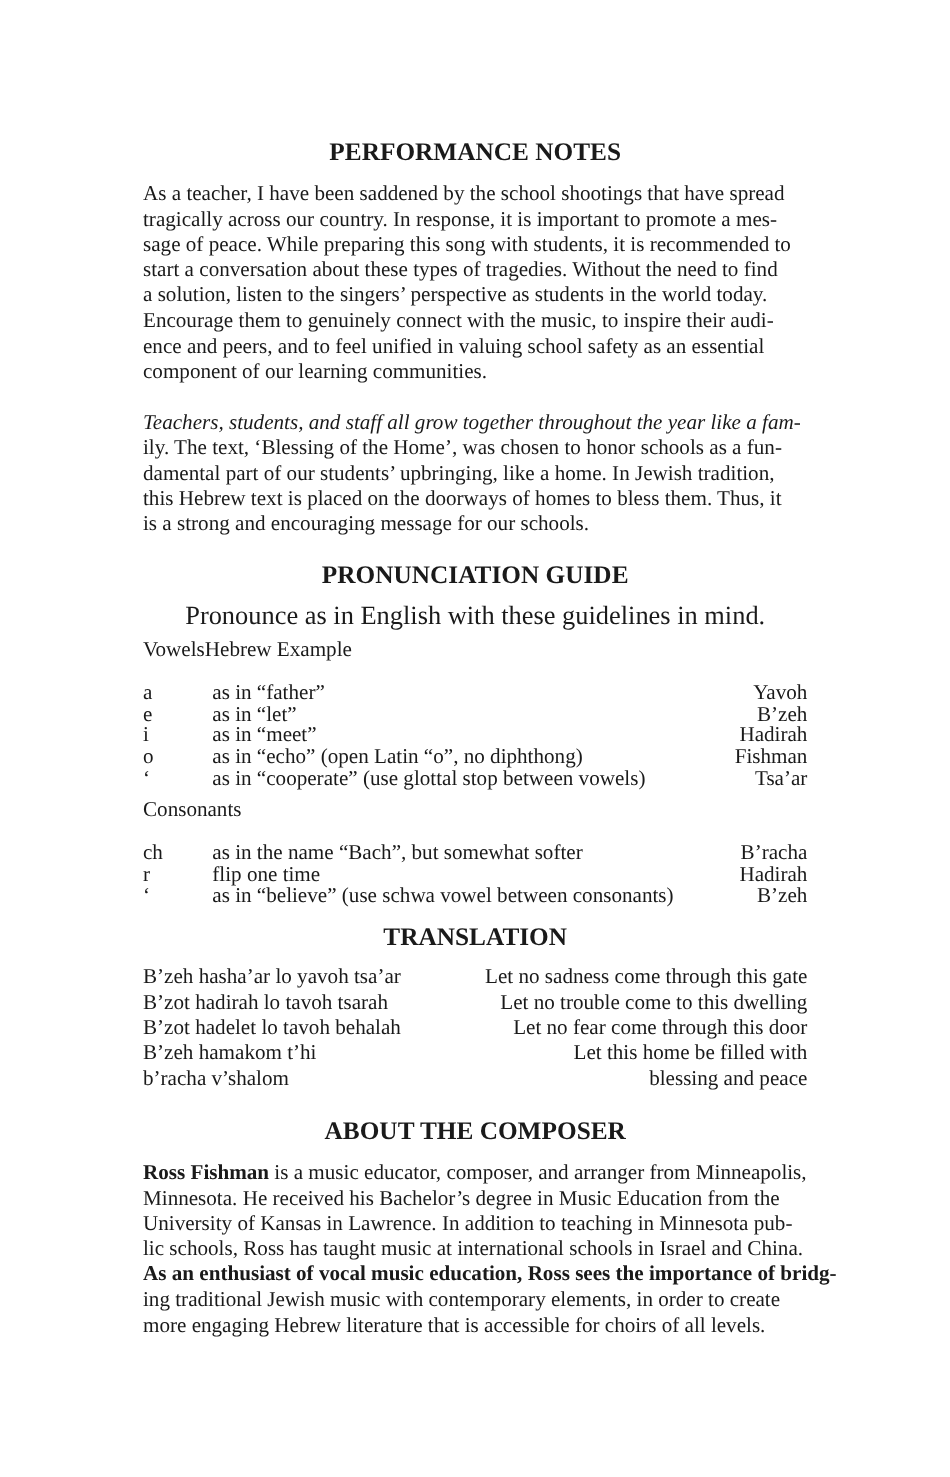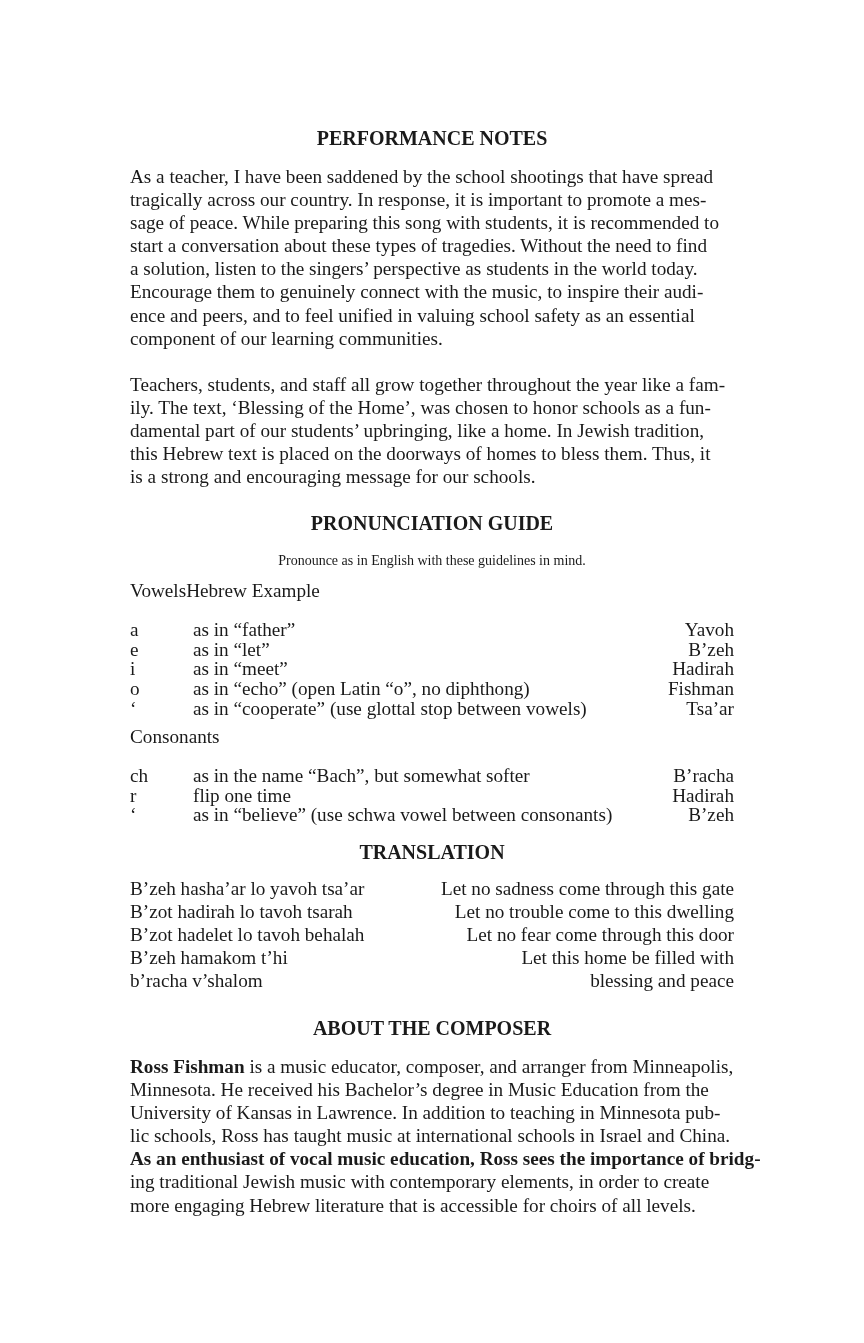--- a/index.html
+++ b/index.html
@@ -20,21 +20,21 @@
       left: 130px;
       top: 0;
       width: 604px;
     }
     .heading {
       position: absolute;
       left: 0;
       width: 604px;
       text-align: center;
       font-weight: bold;
-      font-size: 20px;
+      font-size: 23px;
       letter-spacing: 0px;
       line-height: 24px;
     }
     .para {
       position: absolute;
       left: 0;
       width: 604px;
       font-size: 19.2px;
       line-height: 23.1px;
       text-align: justify;
@@ -47,21 +47,21 @@
       height: 23.1px;
     }
     .para .line.last {
       text-align-last: left;
     }
     .subtitle {
       position: absolute;
       left: 0;
       width: 604px;
       text-align: center;
-      font-size: 14px;
+      font-size: 24px;
       line-height: 23px;
     }
     .label-row {
       position: absolute;
       left: 0;
       width: 604px;
       font-size: 19.2px;
       line-height: 23px;
       display: flex;
     }
@@ -117,21 +117,21 @@
     <span class="line" style="word-spacing: 0px; text-align-last: left;">tragically across our country. In response, it is important to promote a mes-</span>
     <span class="line" style="word-spacing: 0px; text-align-last: left;">sage of peace. While preparing this song with students, it is recommended to</span>
     <span class="line" style="word-spacing: 0px; text-align-last: left;">start a conversation about these types of tragedies. Without the need to find</span>
     <span class="line" style="word-spacing: 0px; text-align-last: left;">a solution, listen to the singers’ perspective as students in the world today.</span>
     <span class="line" style="word-spacing: 0px; text-align-last: left;">Encourage them to genuinely connect with the music, to inspire their audi-</span>
     <span class="line" style="word-spacing: 0px; text-align-last: left;">ence and peers, and to feel unified in valuing school safety as an essential</span>
     <span class="line last">component of our learning communities.</span>
   </div>
 
   <div class="para" style="top:373px;">
-    <span class="line" style="word-spacing: 0px; text-align-last: left;">Teachers, students, and staff all grow together throughout the year like a fam-</span>
+    <span class="line" style="word-spacing: 0px; text-align-last: left; font-style: italic;">Teachers, students, and staff all grow together throughout the year like a fam-</span>
     <span class="line" style="word-spacing: 0px; text-align-last: left;">ily. The text, ‘Blessing of the Home’, was chosen to honor schools as a fun-</span>
     <span class="line" style="word-spacing: 0px; text-align-last: left;">damental part of our students’ upbringing, like a home. In Jewish tradition,</span>
     <span class="line" style="word-spacing: 0px; text-align-last: left;">this Hebrew text is placed on the doorways of homes to bless them. Thus, it</span>
     <span class="line last">is a strong and encouraging message for our schools.</span>
   </div>
 
   <div class="heading" style="top:511px;">PRONUNCIATION GUIDE</div>
 
   <div class="subtitle" style="top:549px;">Pronounce as in English with these guidelines in mind.</div>
 

